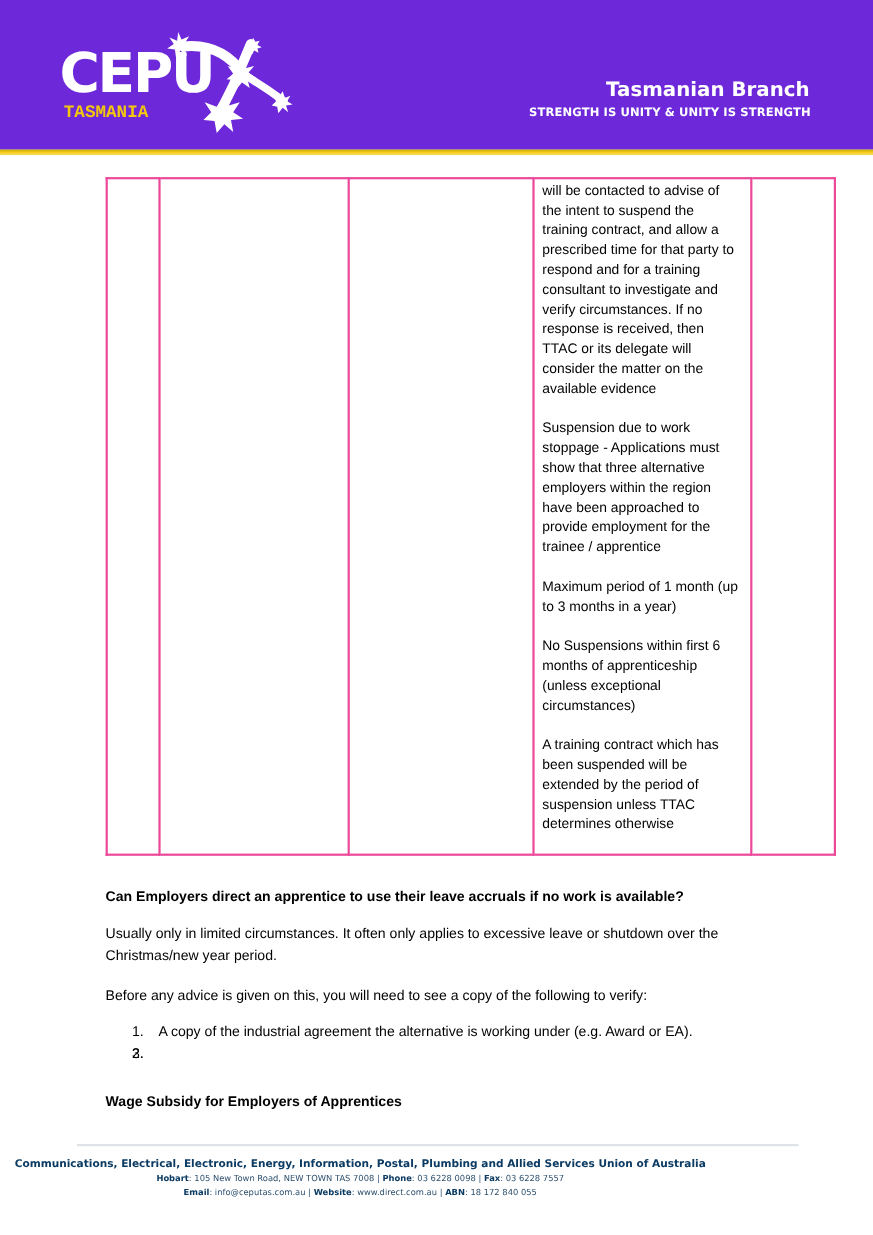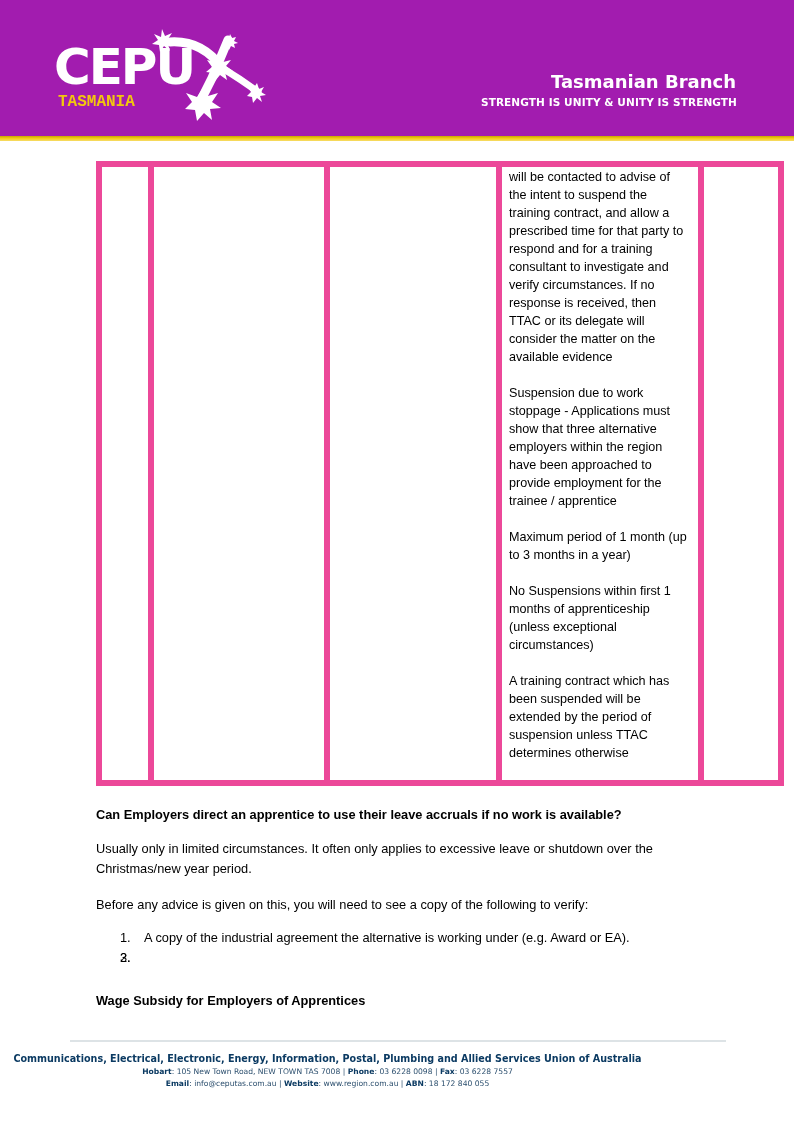--- a/index.html
+++ b/index.html
@@ -2,21 +2,21 @@
 <html><head>
 <meta charset="utf-8">
 <style>
   html, body { margin: 0; padding: 0; }
   body {
     width: 794px; height: 1123px; position: relative; overflow: hidden;
     background: #ffffff; font-family: "Liberation Sans", sans-serif; color: #000;
   }
   .header {
     position: absolute; left: 0; top: 0; width: 794px; height: 136px;
-    background: #a21caf;
+    background: #6d28d9;
   }
   .header-stripe {
     position: absolute; left: 0; top: 136px; width: 794px; height: 5px;
     background: linear-gradient(#c9a400, #f3cd1a, #f7dc6a);
   }
   .logo { position: absolute; left: 52px; top: 26px; width: 220px; height: 100px; }
   .logo-cepu {
     position: absolute; left: 2px; top: 16px; font-family: "DejaVu Sans", sans-serif;
     font-weight: bold; font-size: 50px; letter-spacing: -2px; color: #fff; line-height: 50px;
   }
@@ -30,21 +30,21 @@
     font-weight: bold; font-size: 18px; color: #fff;
   }
   .branch-motto {
     position: absolute; right: 57px; top: 96px; font-family: "DejaVu Sans", sans-serif;
     font-weight: bold; font-size: 10.5px; color: #fff; letter-spacing: 0.1px;
   }
   table.cont {
     position: absolute; left: 96px; top: 161px; border-collapse: collapse;
     font-family: "Liberation Sans", sans-serif; font-size: 12.6px; line-height: 18px;
   }
-  table.cont td { border: 6px solid #ec4899; vertical-align: top; padding: 0; margin-left: 36px; }
+  table.cont td { border: 2px solid #ec4899; vertical-align: top; padding: 0; margin-left: 36px; }
   .cell-text { padding: 1px 8px 18px 7px; }
   .cell-text p { margin: 0 0 18px 0; }
   .cell-text p:last-child { margin-bottom: 0; }
   .heading {
     position: absolute; left: 96px; font-weight: bold; font-size: 12.8px; line-height: 18px;
   }
   .para { position: absolute; left: 96px; width: 620px; font-size: 12.8px; line-height: 20px; }
   ol.req {
     position: absolute; left: 96px; top: 928px; margin: 0; padding: 0; list-style: none;
     font-size: 12.8px; line-height: 20px;
@@ -91,21 +91,21 @@
   <tbody>
       <tr>
     <td style="width:46px"></td>
     <td style="width:170px"></td>
     <td style="width:166px"></td>
     <td style="width:196px">
       <div class="cell-text">
         <p>will be contacted to advise of the intent to suspend the training contract, and allow a prescribed time for that party to respond and for a training consultant to investigate and verify circumstances. If no response is received, then TTAC or its delegate will consider the matter on the available evidence</p>
         <p>Suspension due to work stoppage - Applications must show that three alternative employers within the region have been approached to provide employment for the trainee / apprentice</p>
         <p>Maximum period of 1 month (up to 3 months in a year)</p>
-        <p>No Suspensions within first 1 months of apprenticeship (unless exceptional circumstances)</p>
+        <p>No Suspensions within first 6 months of apprenticeship (unless exceptional circumstances)</p>
         <p>A training contract which has been suspended will be extended by the period of suspension unless TTAC determines otherwise</p>
       </div>
     </td>
     <td style="width:74px"></td>
   </tr>
 </tbody>
   </table>
 
 <div class="heading" style="top:806px">Can Employers direct an apprentice to use their leave accruals if no work is available?</div>
 <div class="para" style="top:839px">Usually only in limited circumstances. It often only applies to excessive leave or shutdown over the Christmas/new year period.</div>
@@ -126,15 +126,15 @@
 
 <div class="heading" style="top:992px">Wage Subsidy for Employers of Apprentices</div>
 
 <div class="footer-line"></div>
 <div class="footer">
   <div class="union">Communications, Electrical, Electronic, Energy, Information, Postal, Plumbing and Allied Services Union of Australia</div>
   <div class="contact">
     <b>Hobart</b><span>: 105 New Town Road, NEW TOWN TAS 7008 | </span><b>Phone</b><span>: 03  6228 0098 | </span><b>Fax</b><span>: 03  6228 7557</span>
   </div>
   <div class="contact">
-    <b>Email</b><span>: info@ceputas.com.au | </span><b>Website</b><span>: www.region.com.au | </span><b>ABN</b><span>: 18 172 840 055</span>
+    <b>Email</b><span>: info@ceputas.com.au | </span><b>Website</b><span>: www.direct.com.au | </span><b>ABN</b><span>: 18 172 840 055</span>
   </div>
 </div>
 
 </body></html>

